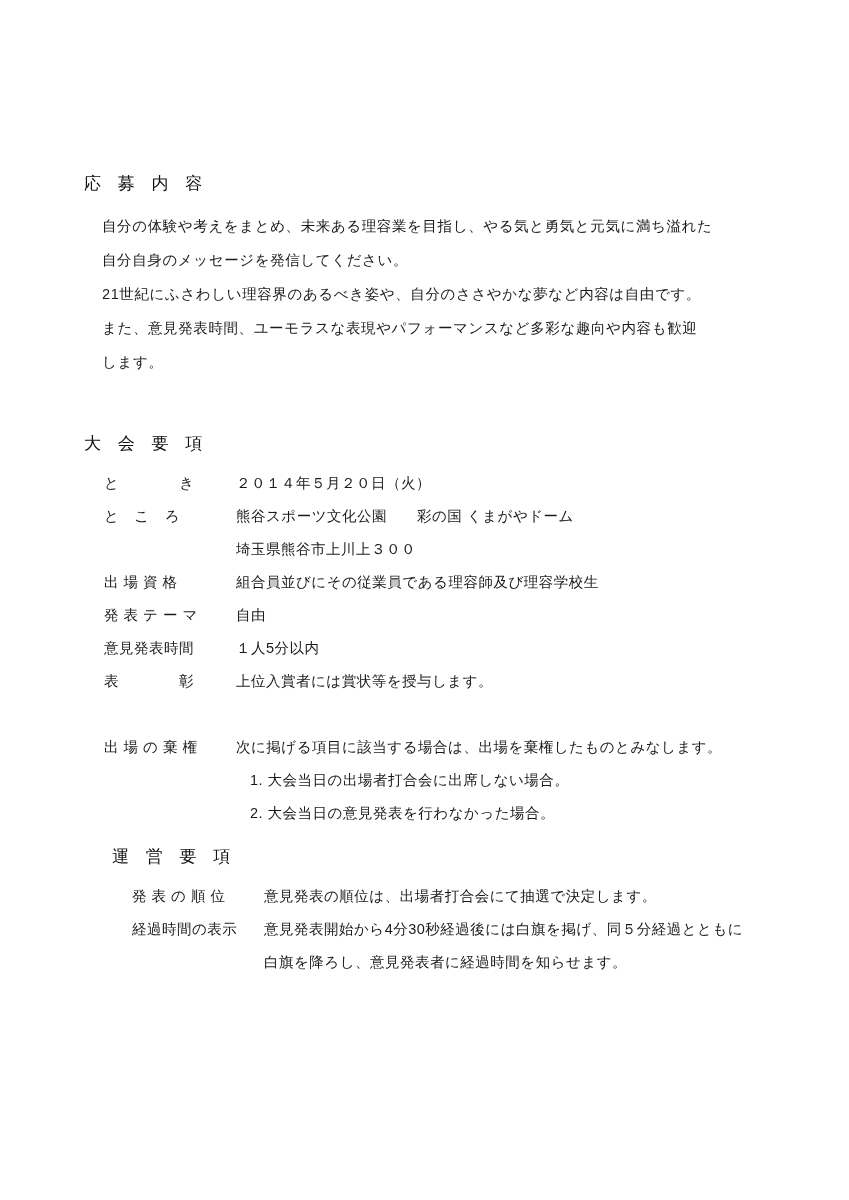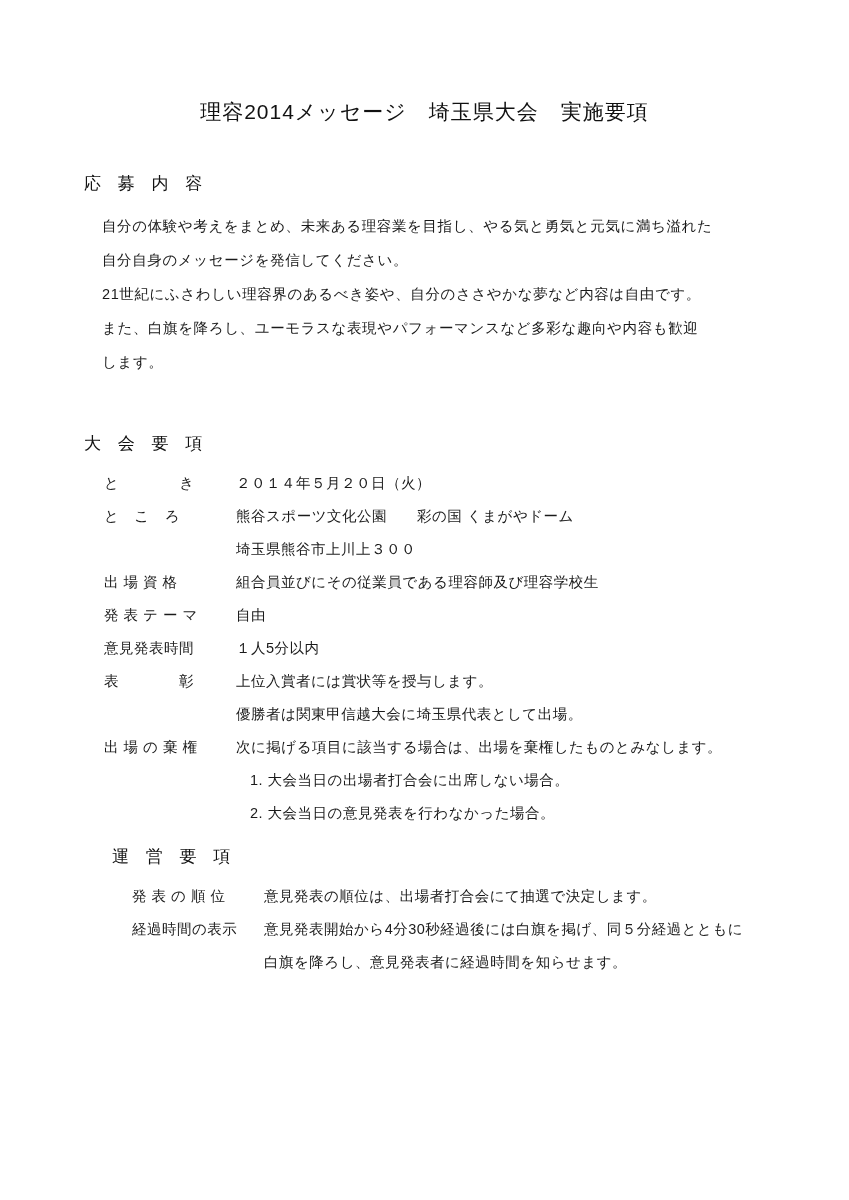--- a/index.html
+++ b/index.html
@@ -93,31 +93,30 @@
   #sec-meet  { top: 432px; }
   #sec-admin { top: 845px; margin-left: 28px; }
   .sec-heading-wrap { margin-bottom: 2px; }
 </style>
 </head>
 <body>
 
 <div class="page">
   <div class="sheet">
 
-    <div class="doc-title">理容2014メッセージ　埼玉県大会　実施要項</div>
 
     <div class="section" id="sec-entry">
       <div class="sec-heading-wrap">
         <div class="section-heading">応 募 内 容</div>
       </div>
       <div class="para">
         <div>自分の体験や考えをまとめ、未来ある理容業を目指し、やる気と勇気と元気に満ち溢れた</div>
         <div>自分自身のメッセージを発信してください。</div>
         <div>21世紀にふさわしい理容界のあるべき姿や、自分のささやかな夢など内容は自由です。</div>
-        <div>また、白旗を降ろし、ユーモラスな表現やパフォーマンスなど多彩な趣向や内容も歓迎</div>
+        <div>また、意見発表時間、ユーモラスな表現やパフォーマンスなど多彩な趣向や内容も歓迎</div>
         <div>します。</div>
       </div>
     </div>
 
     <div class="section" id="sec-meet">
       <div class="sec-heading-wrap">
         <div class="section-heading">大 会 要 項</div>
       </div>
       <div class="rows">
         <div class="row">
@@ -143,21 +142,20 @@
         <div class="row">
           <div class="lbl">意見発表時間</div>
           <div class="val">１人5分以内</div>
         </div>
         <div class="row">
           <div class="lbl">表　　　　彰</div>
           <div class="val">上位入賞者には賞状等を授与します。</div>
         </div>
         <div class="row cont">
           <div class="lbl">&nbsp;</div>
-          <div class="val">優勝者は関東甲信越大会に埼玉県代表として出場。</div>
         </div>
         <div class="row">
           <div class="lbl">出 場 の 棄 権</div>
           <div class="val">次に掲げる項目に該当する場合は、出場を棄権したものとみなします。</div>
         </div>
         <div class="row cont">
           <div class="lbl">&nbsp;</div>
           <div class="val indent">1. 大会当日の出場者打合会に出席しない場合。</div>
         </div>
         <div class="row cont">

